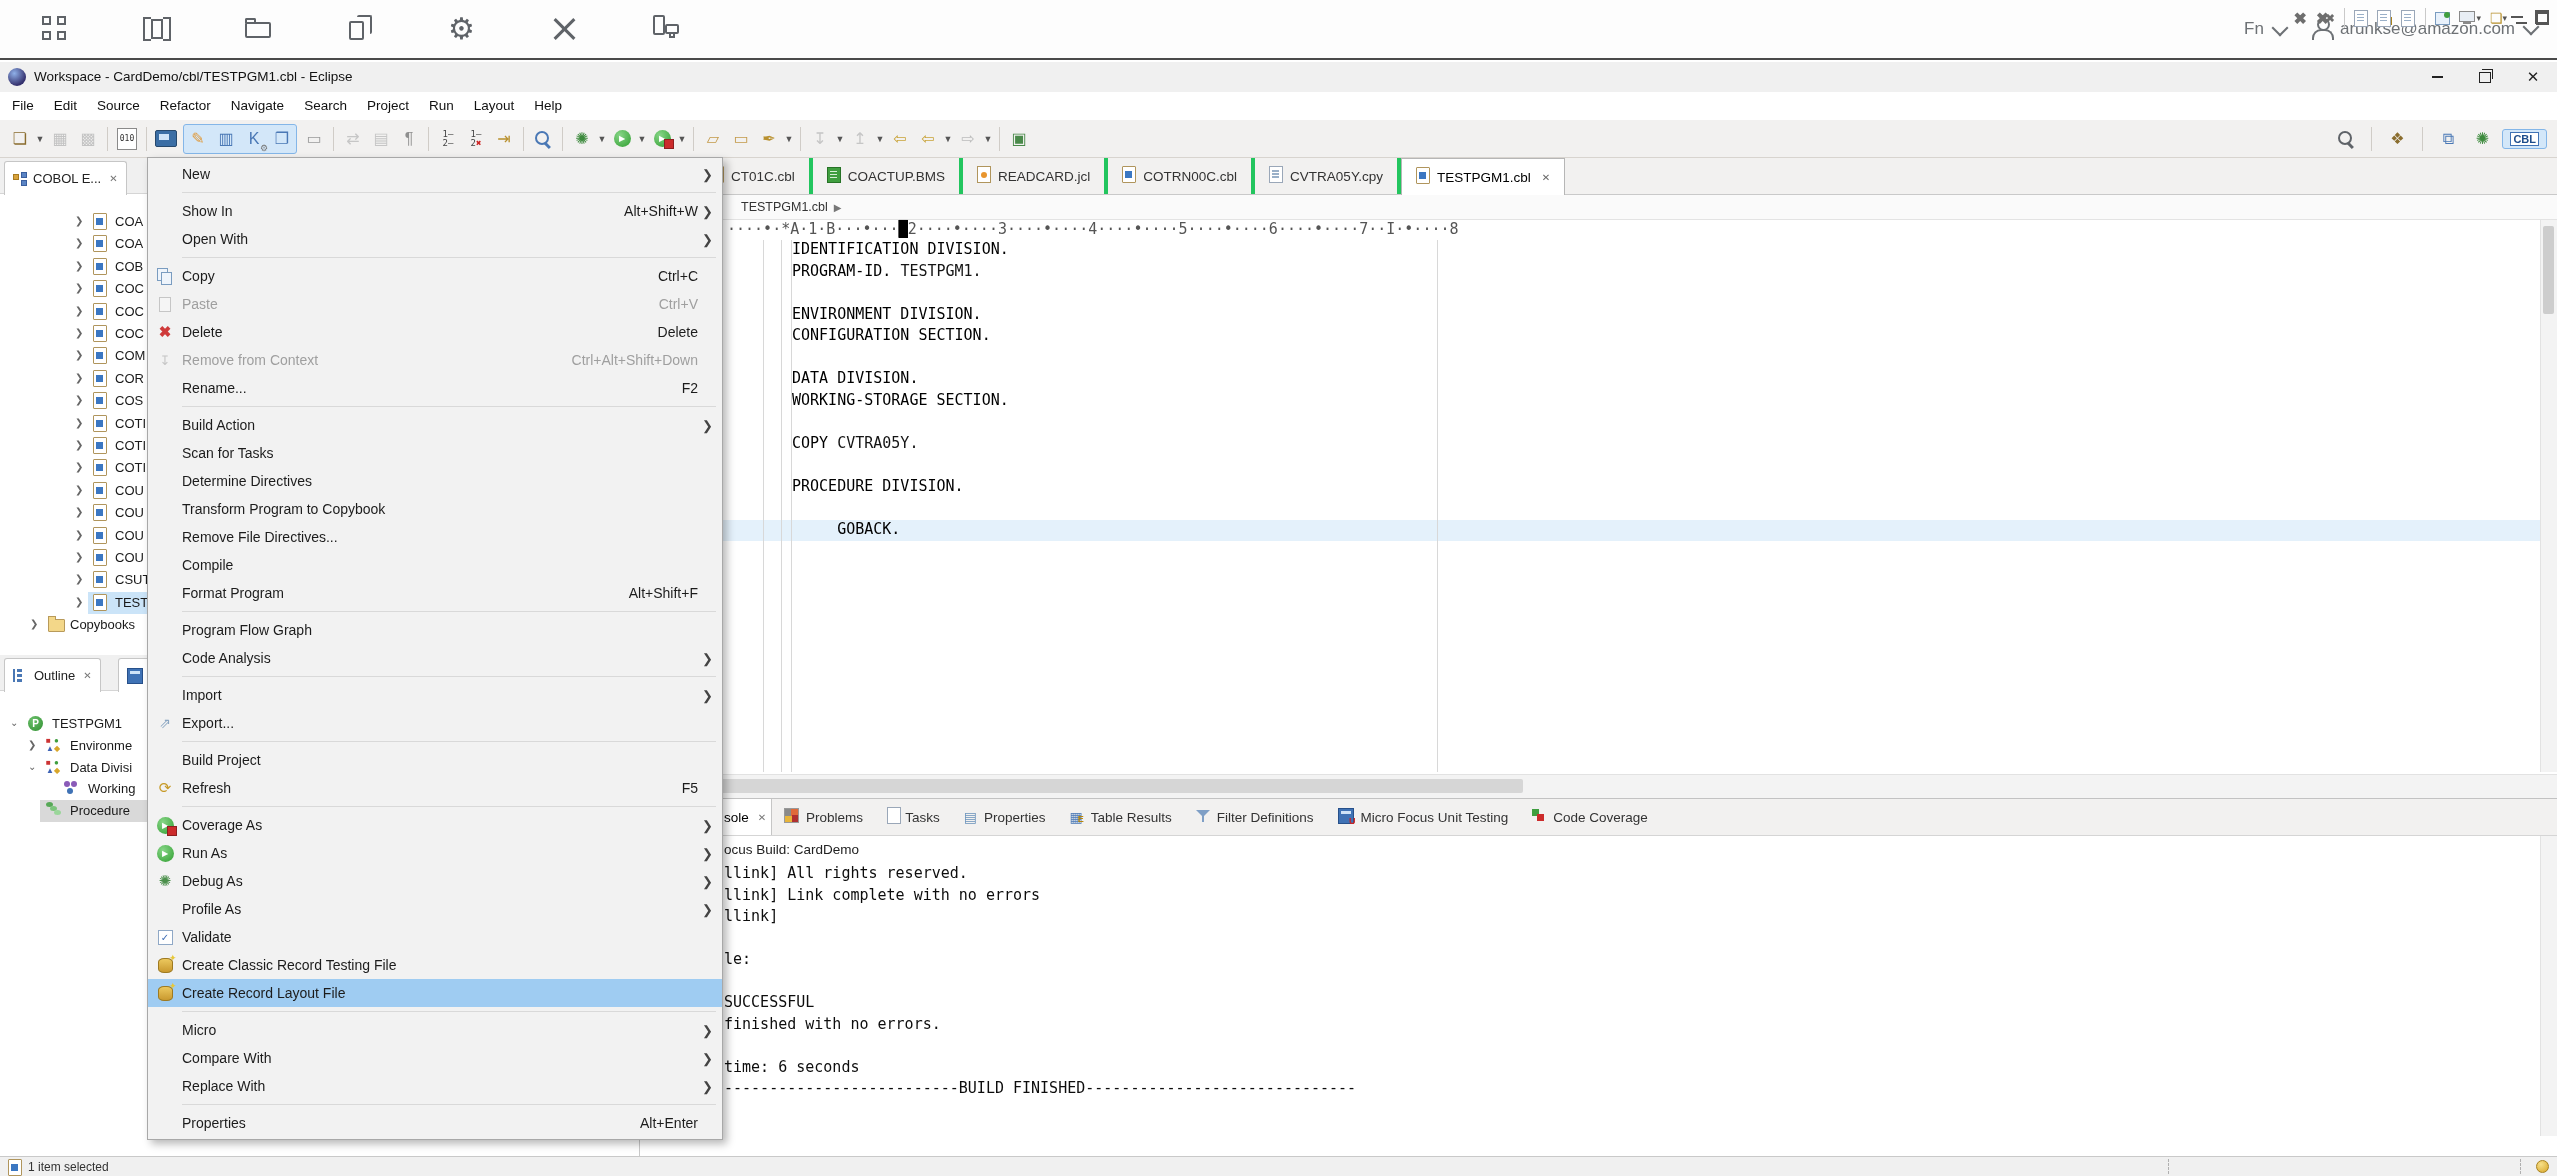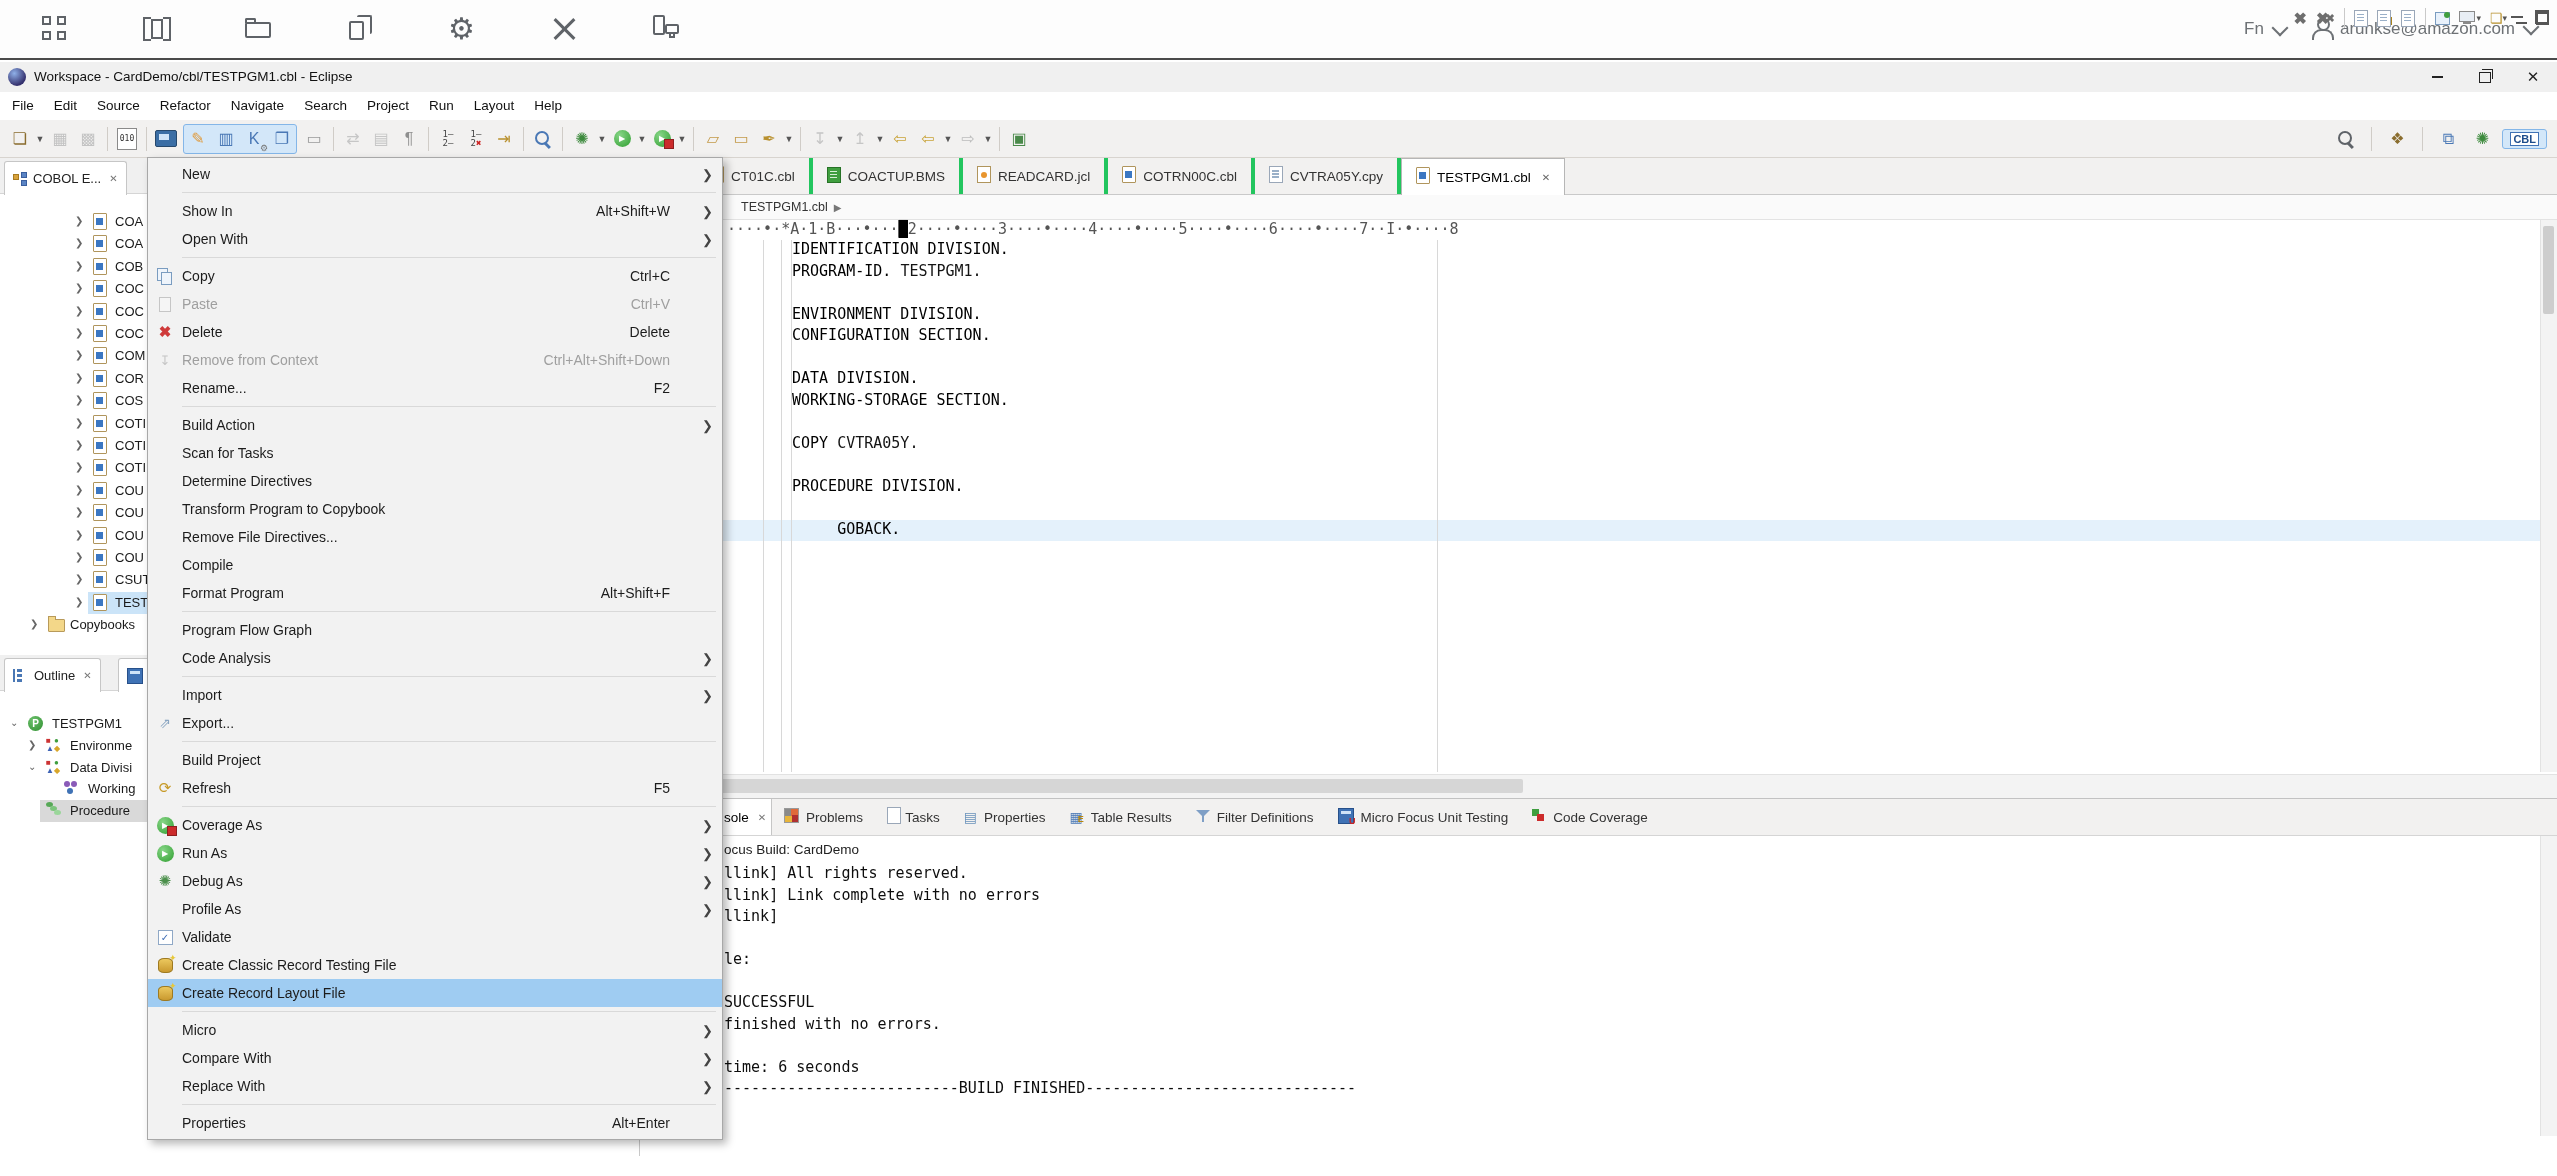--- a/index.html
+++ b/index.html
@@ -89,21 +89,21 @@
   .monic i{position:absolute;left:0;top:0;width:14px;height:9px;border:1.5px solid #8a8a8a;background:#e8eef5;}
   .monic u{position:absolute;left:4px;top:11px;width:8px;height:2px;background:#8a8a8a;}
 
   
   .ctx{position:absolute;left:147px;top:157px;width:576px;background:#f2f2f2;border:1px solid #a8a8a8;box-shadow:4px 4px 8px rgba(0,0,0,0.28);z-index:40;box-sizing:border-box;padding:2px 0;}
   .menu-row{height:28px;display:flex;align-items:center;font-size:14px;color:#1c1c1c;}
   .menu-row.hl{background:#9fccf2;}
   .menu-row.dis{color:#9f9f9f;}
   .menu-ic{width:34px;display:inline-flex;justify-content:center;align-items:center;flex:none;}
   .menu-label{flex:1;white-space:nowrap;}
-  .menu-accel{margin-right:32px;white-space:nowrap;}
+  .menu-accel{margin-right:4px;white-space:nowrap;}
   .menu-row.dis .menu-accel{color:#9f9f9f;}
   .menu-arrow{width:20px;color:#444;font-size:13px;flex:none;}
   .menu-sep{height:1px;background:#d9d9d9;margin:4px 6px 4px 34px;}
 
   
   .edtabs{position:absolute;left:640px;top:158px;width:1917px;height:37px;background:#f2f1f0;border-bottom:1px solid #c9c9c9;box-sizing:border-box;display:flex;}
   .edtab{display:inline-flex;align-items:center;height:36px;padding:0 14px;gap:7px;font-size:13.5px;color:#333;border-right:4px solid #22c55e;white-space:nowrap;}
   .edtab.active{background:#fff;border:1px solid #b6b6b6;border-bottom:1px solid #fff;color:#000;}
   .edtab .close{color:#666;font-size:10px;margin-left:4px;}
   .edminmax{position:absolute;right:8px;top:8px;display:flex;gap:12px;color:#555;}
@@ -726,20 +726,29 @@
         <span style="display:inline-block;width:11px;height:2px;background:#555;margin-top:9px;"></span>
       </span>
       <span style="display: inline-flex; align-items: center; height: 26px;">
         <span style="display:inline-block;width:9px;height:9px;border:2px solid #555;"></span>
       </span>
     </div>
   <div class="con-title">ocus Build: CardDemo</div>
   <div class="con-body" id="consoleBody"><div class="con-line">llink] All rights reserved.</div><div class="con-line">llink] Link complete with no errors</div><div class="con-line">llink]</div><div class="con-line"></div><div class="con-line">le:</div><div class="con-line"></div><div class="con-line">SUCCESSFUL</div><div class="con-line">finished with no errors.</div><div class="con-line"></div><div class="con-line">time: 6 seconds</div><div class="con-line">--------------------------BUILD FINISHED------------------------------</div></div>
   <div class="consb"></div>
 
+  <div class="statusbar">
+    <span class="fic" style="position:absolute;left:8px;top:2px;">
+        <i></i>
+      </span>
+    <span style="position:absolute;left:28px;top:3px;">1 item selected</span>
+    <span class="sb-sep" style="left:2168px;"></span>
+    <span class="sb-sep" style="left:2520px;"></span>
+    <span class="bulb"></span>
+  </div>
 
   <div class="ctx" id="ctxMenu">
       <div class="menu-row">
         <span class="menu-ic"></span>
         <span class="menu-label">New</span>
         <span class="menu-accel"></span>
         <span class="menu-arrow">❯</span>
       </div>
       <div class="menu-sep"></div>
       <div class="menu-row">

